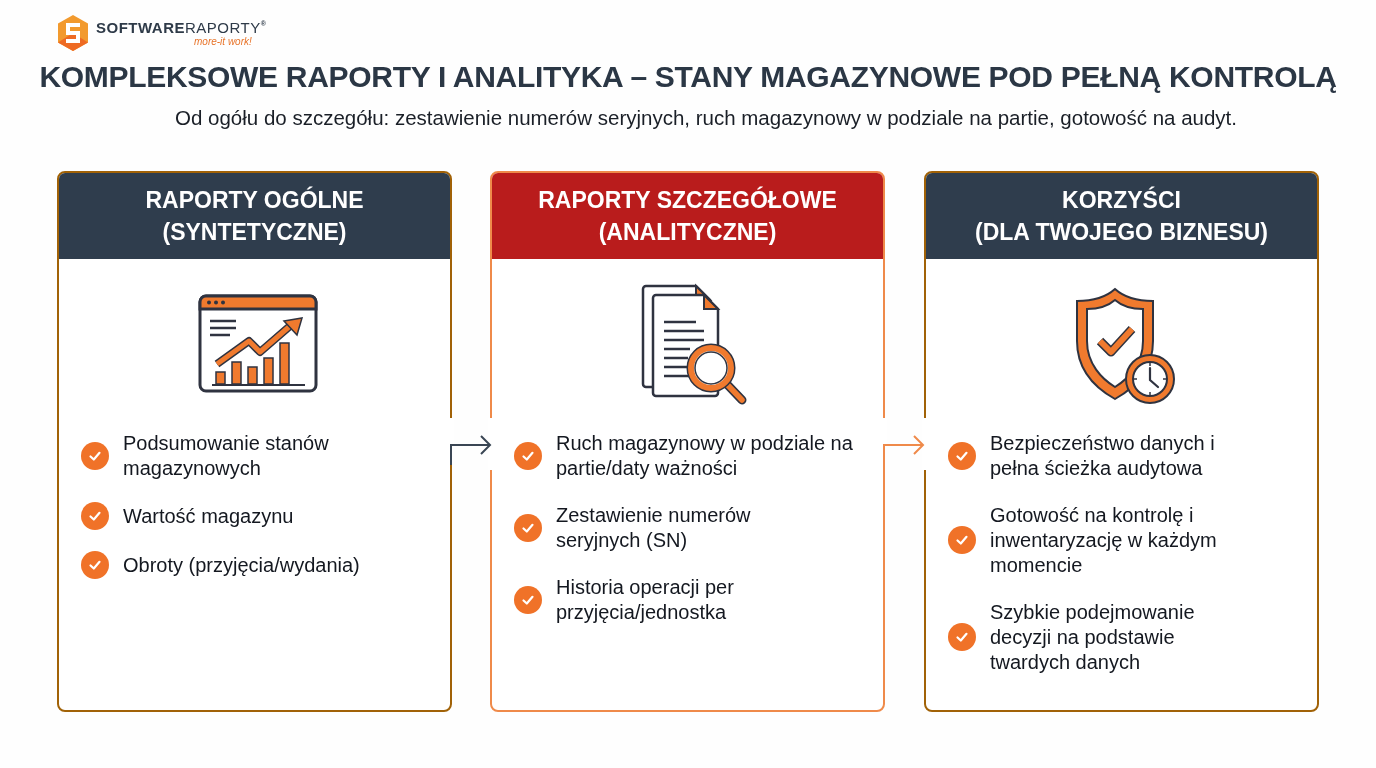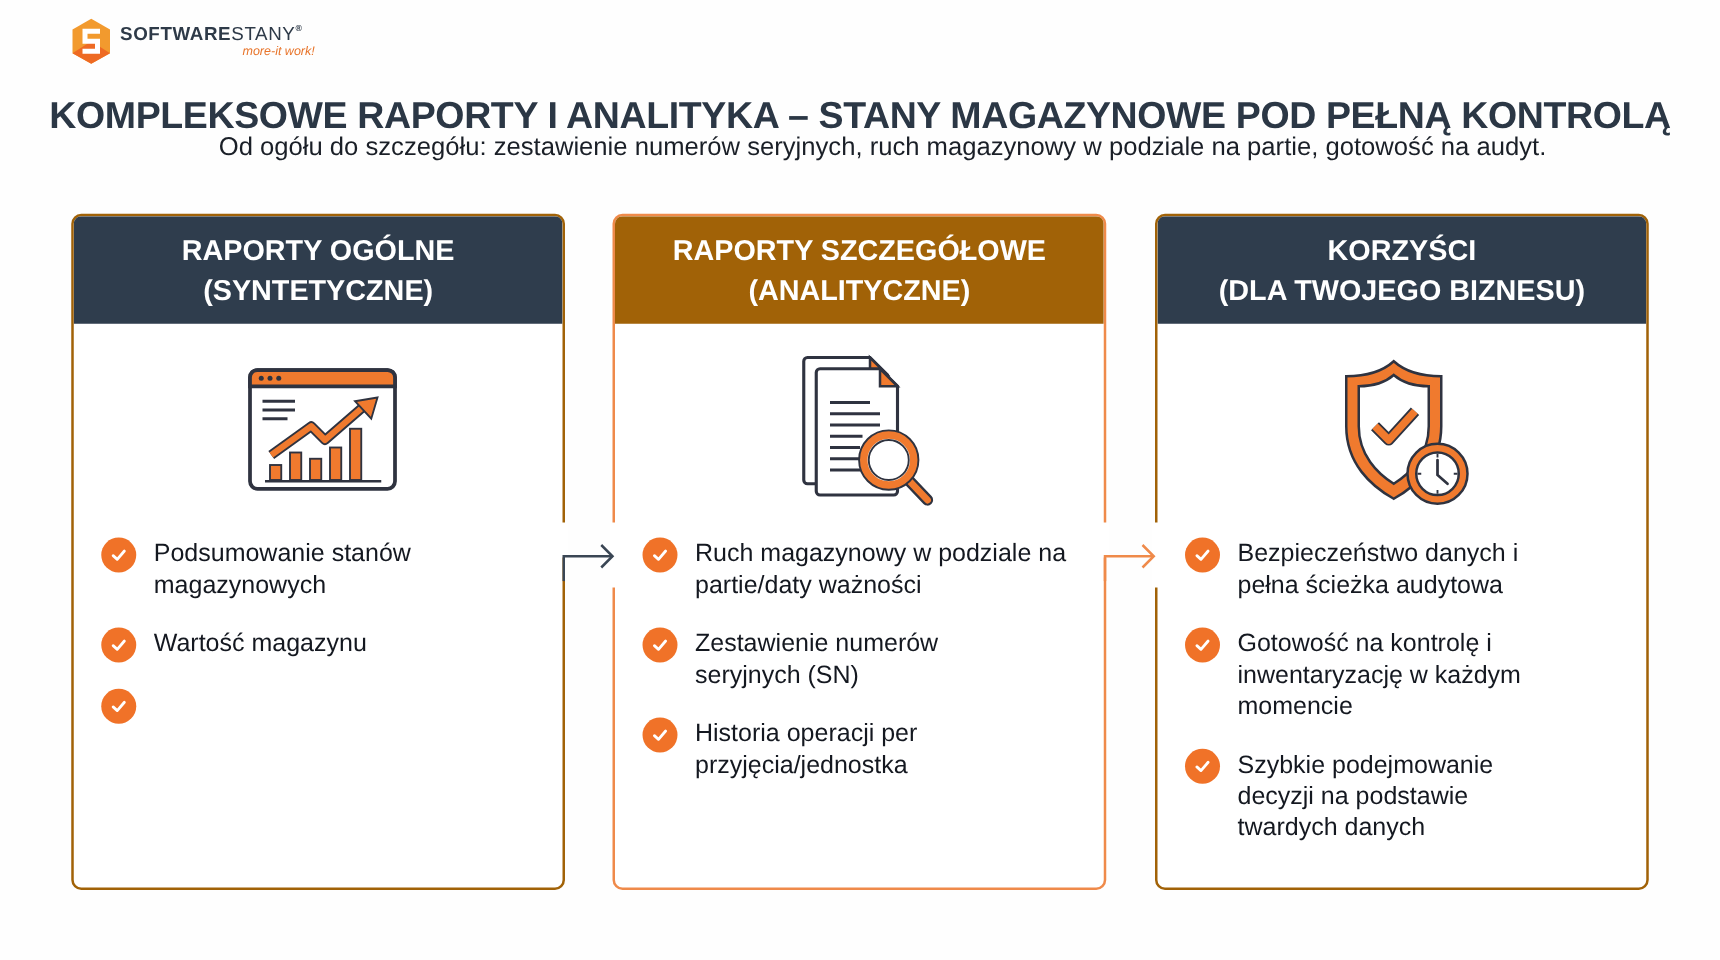--- a/index.html
+++ b/index.html
@@ -8,53 +8,53 @@
 
   .logo { position: absolute; left: 56px; top: 14px; display: flex; align-items: center; gap: 6px; }
   .logo-mark { width: 34px; height: 38px; }
   .logo-text { display: flex; flex-direction: column; line-height: 1; }
   .logo-name { font-size: 15px; font-weight: bold; letter-spacing: 0.5px; color: #2e3a48; }
   .logo-name .studio { font-weight: normal; }
   .logo-name sup { font-size: 7px; vertical-align: top; }
   .logo-tag { font-size: 10px; font-style: italic; color: #e8742a; margin-left: 98px; margin-top: 2px; }
 
   .title { position: absolute; left: 0; width: 1376px; top: 60px; text-align: center;
-           font-size: 30px; font-weight: bold; color: #2b3745; letter-spacing: -0.3px; margin-top: 16px; }
+           font-size: 30px; font-weight: bold; color: #2b3745; letter-spacing: -0.3px; }
   .subtitle { position: absolute; left: 0; width: 1376px; top: 106px; text-align: center;
               font-size: 20.5px; color: #1a1f27; padding-left: 36px; }
 
   .card { position: absolute; top: 171px; width: 395px; height: 541px;
           border: 2px solid #a16207; border-radius: 8px; background: #fff; overflow: hidden; }
   .card.orange { border-color: #ef8a4a; }
   .card-head { height: 86px; background: #2f3d4d; color: #fff; display: flex; flex-direction: column;
                align-items: center; justify-content: center; font-weight: bold; font-size: 23px;
                line-height: 32px; text-align: center; }
-  .card.orange .card-head { background: #a16207; }
+  .card.orange .card-head { background: #b91c1c; }
   .card-icon { position: absolute; left: 50%; transform: translateX(-50%); top: 108px; width: 140px; height: 128px; }
   .card-list { position: absolute; left: 22px; top: 258px; right: 12px; list-style: none; }
-  .card-list li { display: flex; align-items: flex-start; margin-bottom: 22px; }
+  .card-list li { display: flex; align-items: center; margin-bottom: 22px; }
   .check { width: 28px; height: 28px; border-radius: 50%; background: #f07228; flex: none;
            display: flex; align-items: center; justify-content: center; margin-top: -1px; margin-right: 14px; }
   .item-text { font-size: 20px; line-height: 25px; color: #141820; }
 
   .gap-mask { position: absolute; background: #fff; }
   .connector { position: absolute; }
 </style>
 </head>
 <body>
 
 <div class="logo">
   <svg class="logo-mark" viewBox="0 0 34 38">
     <polygon points="17,1 32,9.5 32,28.5 17,37 2,28.5 2,9.5" fill="#f29a2e"></polygon>
     <polygon points="17,19 32,28.5 17,37 2,28.5" fill="#ee6a23"></polygon>
     <path d="M24 11 H12 V19 H22 V27 H10" fill="none" stroke="#fff" stroke-width="4"></path>
   </svg>
   <div class="logo-text">
     <div class="logo-name">
-      <span>SOFTWARE</span><span class="studio">STANY</span><sup>®</sup>
+      <span>SOFTWARE</span><span class="studio">RAPORTY</span><sup>®</sup>
     </div>
     <div class="logo-tag">more-it work!</div>
   </div>
 </div>
 
 <div class="title">KOMPLEKSOWE RAPORTY I ANALITYKA – STANY MAGAZYNOWE POD PEŁNĄ KONTROLĄ</div>
 <div class="subtitle">Od ogółu do szczegółu: zestawienie numerów seryjnych, ruch magazynowy w podziale na partie, gotowość na audyt.</div>
 
 <div class="card" style="left:57px;">
   <div class="card-head">
@@ -96,20 +96,21 @@
           </svg>
         </span>
       <span class="item-text">Wartość magazynu</span>
     </li>
     <li>
       <span class="check">
           <svg width="14" height="14" viewBox="0 0 14 14">
             <polyline points="2.5,7.5 5.8,10.5 11.5,3.8" fill="none" stroke="#fff" stroke-width="2.2" stroke-linecap="round" stroke-linejoin="round"></polyline>
           </svg>
         </span>
+      <span class="item-text">Obroty (przyjęcia/wydania)</span>
     </li>
   </ul>
 </div>
 
 <div class="card orange" style="left:490px;">
   <div class="card-head">
     <div>RAPORTY SZCZEGÓŁOWE</div>
     <div>(ANALITYCZNE)</div>
   </div>
   <svg class="card-icon" viewBox="0 0 140 128">

